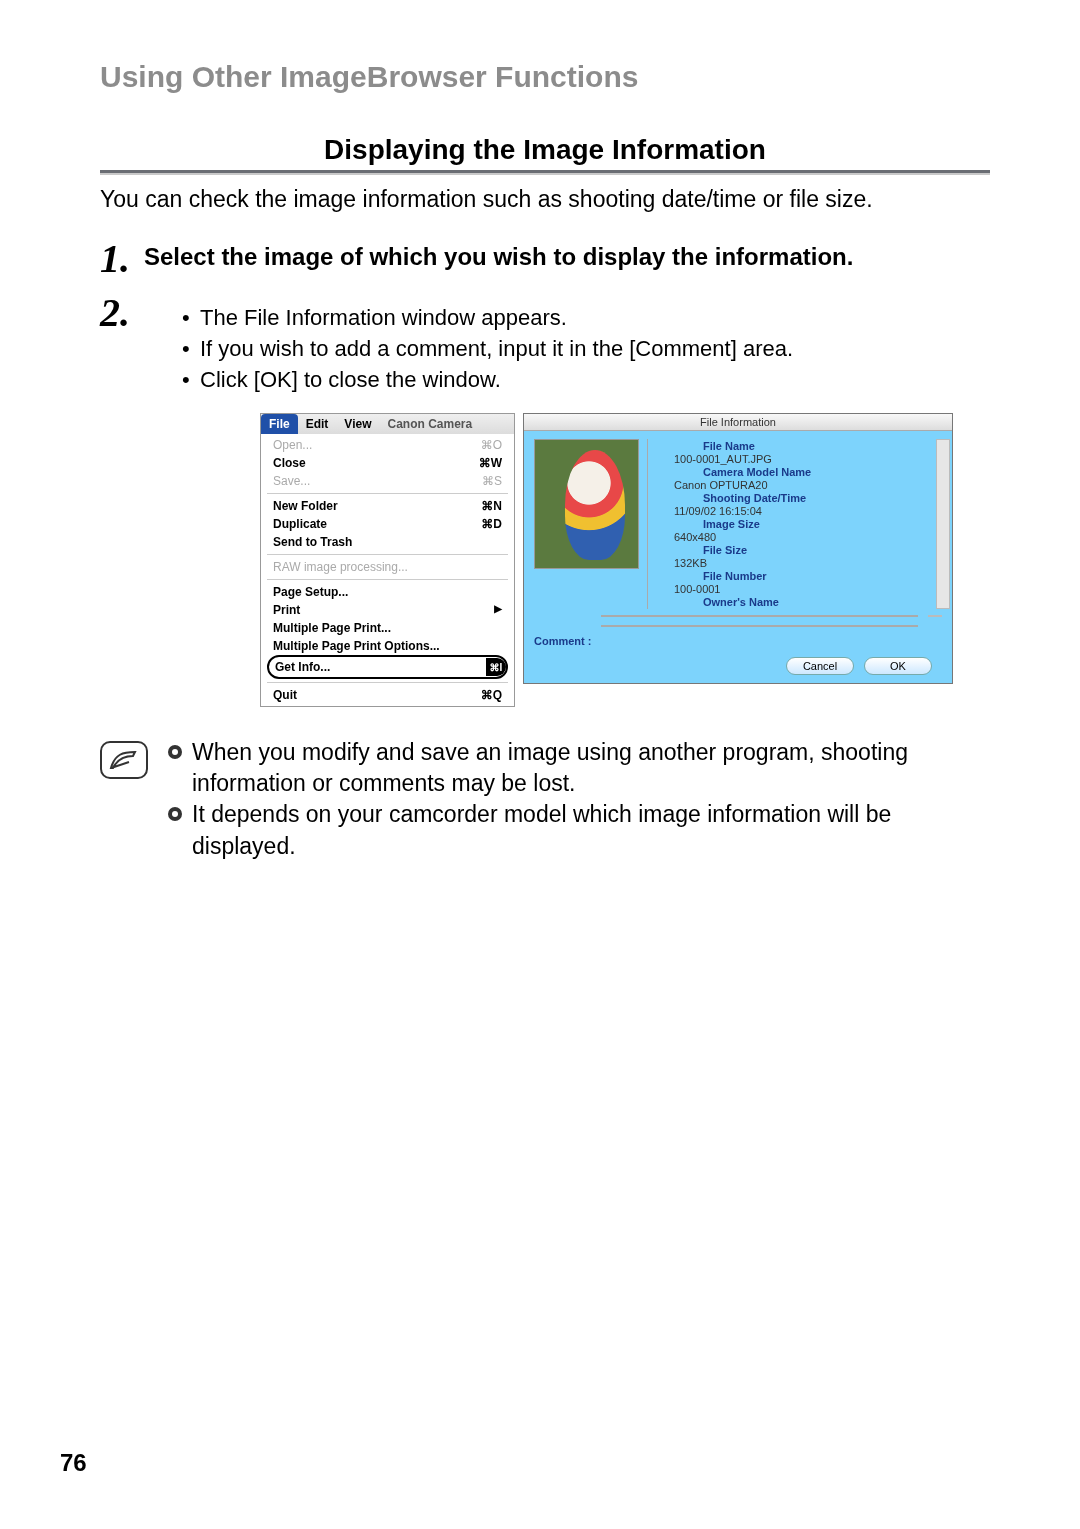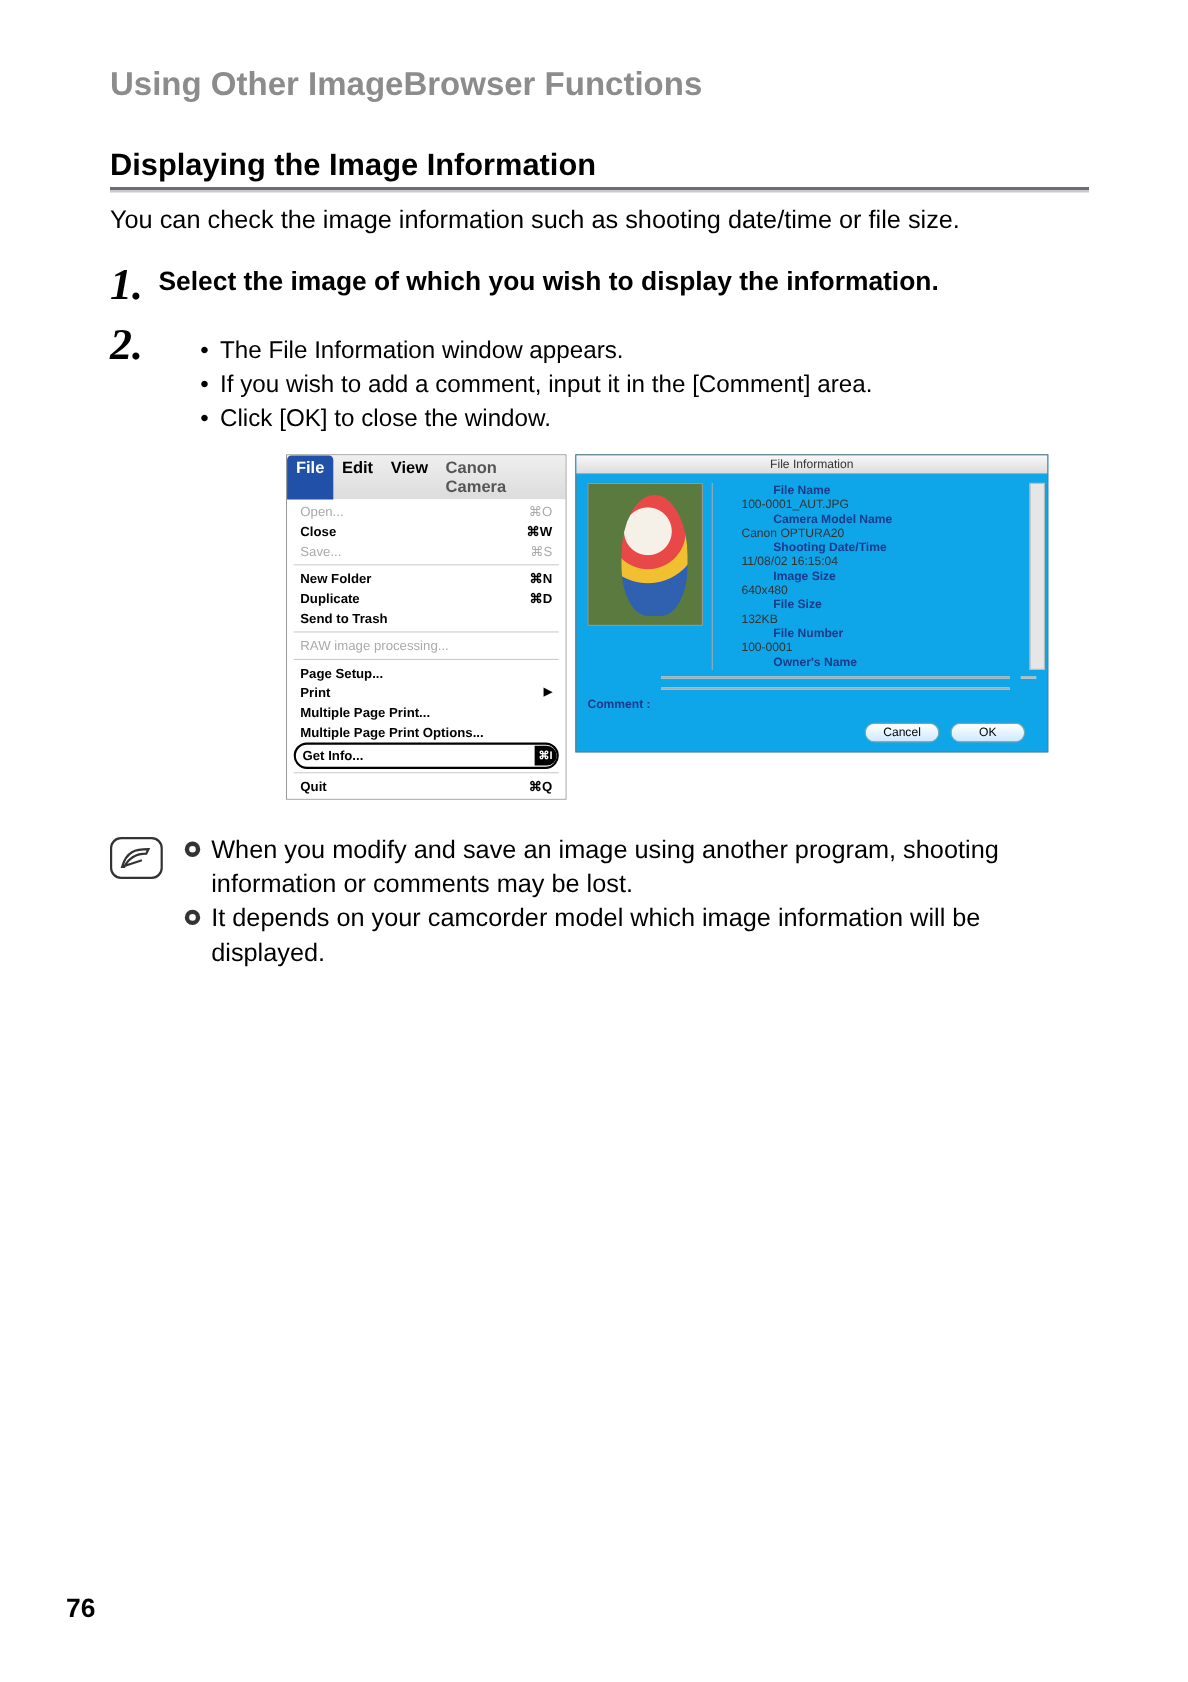--- a/index.html
+++ b/index.html
@@ -1,47 +1,47 @@
 <!DOCTYPE html>
 <html><head>
 <meta charset="utf-8">
 <style>
   * { box-sizing: border-box; margin: 0; padding: 0; }
   html, body { width: 1080px; height: 1529px; background: #fff; font-family: Arial, Helvetica, sans-serif; color: #000; }
   .page { padding: 60px 90px 40px 100px; position: relative; height: 100%; }
   .section-title { font-size: 30px; font-weight: bold; color: #8c8c8c; margin-bottom: 40px; }
-  .sub-title { font-size: 28px; font-weight: bold; color: #000; margin-bottom: 4px; }
+  .sub-title { font-size: 28px; font-weight: bold; color: #000; margin-bottom: 4px; text-align: center; }
   .hr-line { height: 6px; margin-bottom: 10px; }
   .hr-line .top { height: 3px; background: #6a6d73; }
   .hr-line .bot { height: 2px; background: #c9c9c9; }
   .intro { font-size: 23px; margin-bottom: 30px; }
   .step-row { display: flex; align-items: flex-start; margin-bottom: 18px; gap: 14px; }
   .step-num { font-size: 40px; font-weight: bold; font-style: italic; font-family: "Times New Roman", serif; line-height: 1; margin-top: -4px; }
   .step-body { flex: 1; }
   .step-text { font-size: 24px; font-weight: bold; margin-bottom: 4px; }
   .bullets { padding-left: 38px; margin-top: 6px; }
   .bullets li { font-size: 22px; list-style: none; position: relative; padding-left: 18px; line-height: 1.4; }
   .bullets li::before { content: "•"; position: absolute; left: 0; top: 0; }
   .figures { display: flex; gap: 8px; margin: 14px 0 30px 160px; align-items: flex-start; }
   
   .menubar { width: 255px; background: #fff; border: 1px solid #999; font-family: Arial, sans-serif; }
-  .menubar-top { display: flex; background: linear-gradient(#efefef, #dcdcdc); font-size: 15px; }
+  .menubar-top { display: flex; background: linear-gradient(#efefef, #dcdcdc); font-size: 12px; }
   .menubar-top span { padding: 3px 8px; font-weight: bold; }
   .menubar-top span.active { background: #2050a8; color: #fff; border-radius: 4px 4px 0 0; }
   .menubar-top span.grey { color: #555; }
   .menu-items { background: #fff; padding: 2px 0; }
   .menu-item { display: flex; justify-content: space-between; padding: 2px 12px; font-size: 12px; font-weight: bold; }
   .menu-item.disabled { color: #aaa; font-weight: normal; }
   .menu-sep { border-top: 1px solid #ccc; margin: 3px 6px; }
   .highlight-wrap { position: relative; padding: 0 6px; }
   .highlight { display: flex; justify-content: space-between; align-items: center; padding: 1px 6px; font-size: 12px; font-weight: bold; border: 2px solid #000; border-radius: 12px; }
   .highlight .cap { width: 20px; height: 18px; background: #000; border-radius: 0 10px 10px 0; display: flex; align-items: center; justify-content: center; color:#fff; font-size:10px; margin-right:-6px;}
   .menu-arrow { font-size: 10px; }
   
-  .dialog { width: 430px; border: 1px solid #777; background: #0ea5e9; font-family: Arial, sans-serif; font-size: 11px; }
+  .dialog { width: 430px; border: 1px solid #777; background: #7dd3fc; font-family: Arial, sans-serif; font-size: 11px; }
   .dialog-titlebar { text-align: center; padding: 2px 0; font-size: 11px; color: #333; background: linear-gradient(#f8f8f8, #ddd); border-bottom: 1px solid #aaa; }
   .dialog-main { display: flex; gap: 8px; padding: 8px 10px 4px 10px; }
   .thumb { width: 105px; height: 130px; background: #5b7a3f; position: relative; overflow: hidden; border: 1px solid #999; }
   .parrot-body { position: absolute; width: 60px; height: 110px; left: 30px; top: 10px; background: radial-gradient(circle at 40% 30%, #f5f0e8 0%, #f5f0e8 25%, #e84848 26%, #e84848 40%, #f0c030 41%, #f0c030 55%, #3060b0 56%, #3060b0 80%); border-radius: 50% 50% 40% 40%; }
   .info-block { flex: 1; border-left: 1px solid #aaa; padding-left: 8px; position: relative; }
   .info-line { margin: 1px 0; padding-left: 47px; }
   .info-label { color: #1a3a8a; font-weight: bold; }
   .info-val { color: #333; padding-left: 18px; }
   .scroll-nub { position: absolute; right: -8px; top: 0; width: 14px; height: 100%; background: #e6e6e6; border: 1px solid #bbb; }
   .dialog-comment-row { display: flex; align-items: flex-start; gap: 10px; padding: 2px 10px 4px 10px; }
@@ -169,21 +169,21 @@
       <div class="dialog-main">
         <div class="thumb">
           <div class="parrot-body"></div>
         </div>
         <div class="info-block">
           <div class="info-line info-label">File Name</div>
           <div class="info-line info-val">100-0001_AUT.JPG</div>
           <div class="info-line info-label">Camera Model Name</div>
           <div class="info-line info-val">Canon OPTURA20</div>
           <div class="info-line info-label">Shooting Date/Time</div>
-          <div class="info-line info-val">11/08/02 16:15:04</div>
+          <div class="info-line info-val">11/09/02 16:15:04</div>
           <div class="info-line info-label">Image Size</div>
           <div class="info-line info-val">640x480</div>
           <div class="info-line info-label">File Size</div>
           <div class="info-line info-val">132KB</div>
           <div class="info-line info-label">File Number</div>
           <div class="info-line info-val">100-0001</div>
           <div class="info-line info-label">Owner's Name</div>
           <div class="scroll-nub"></div>
         </div>
       </div>

